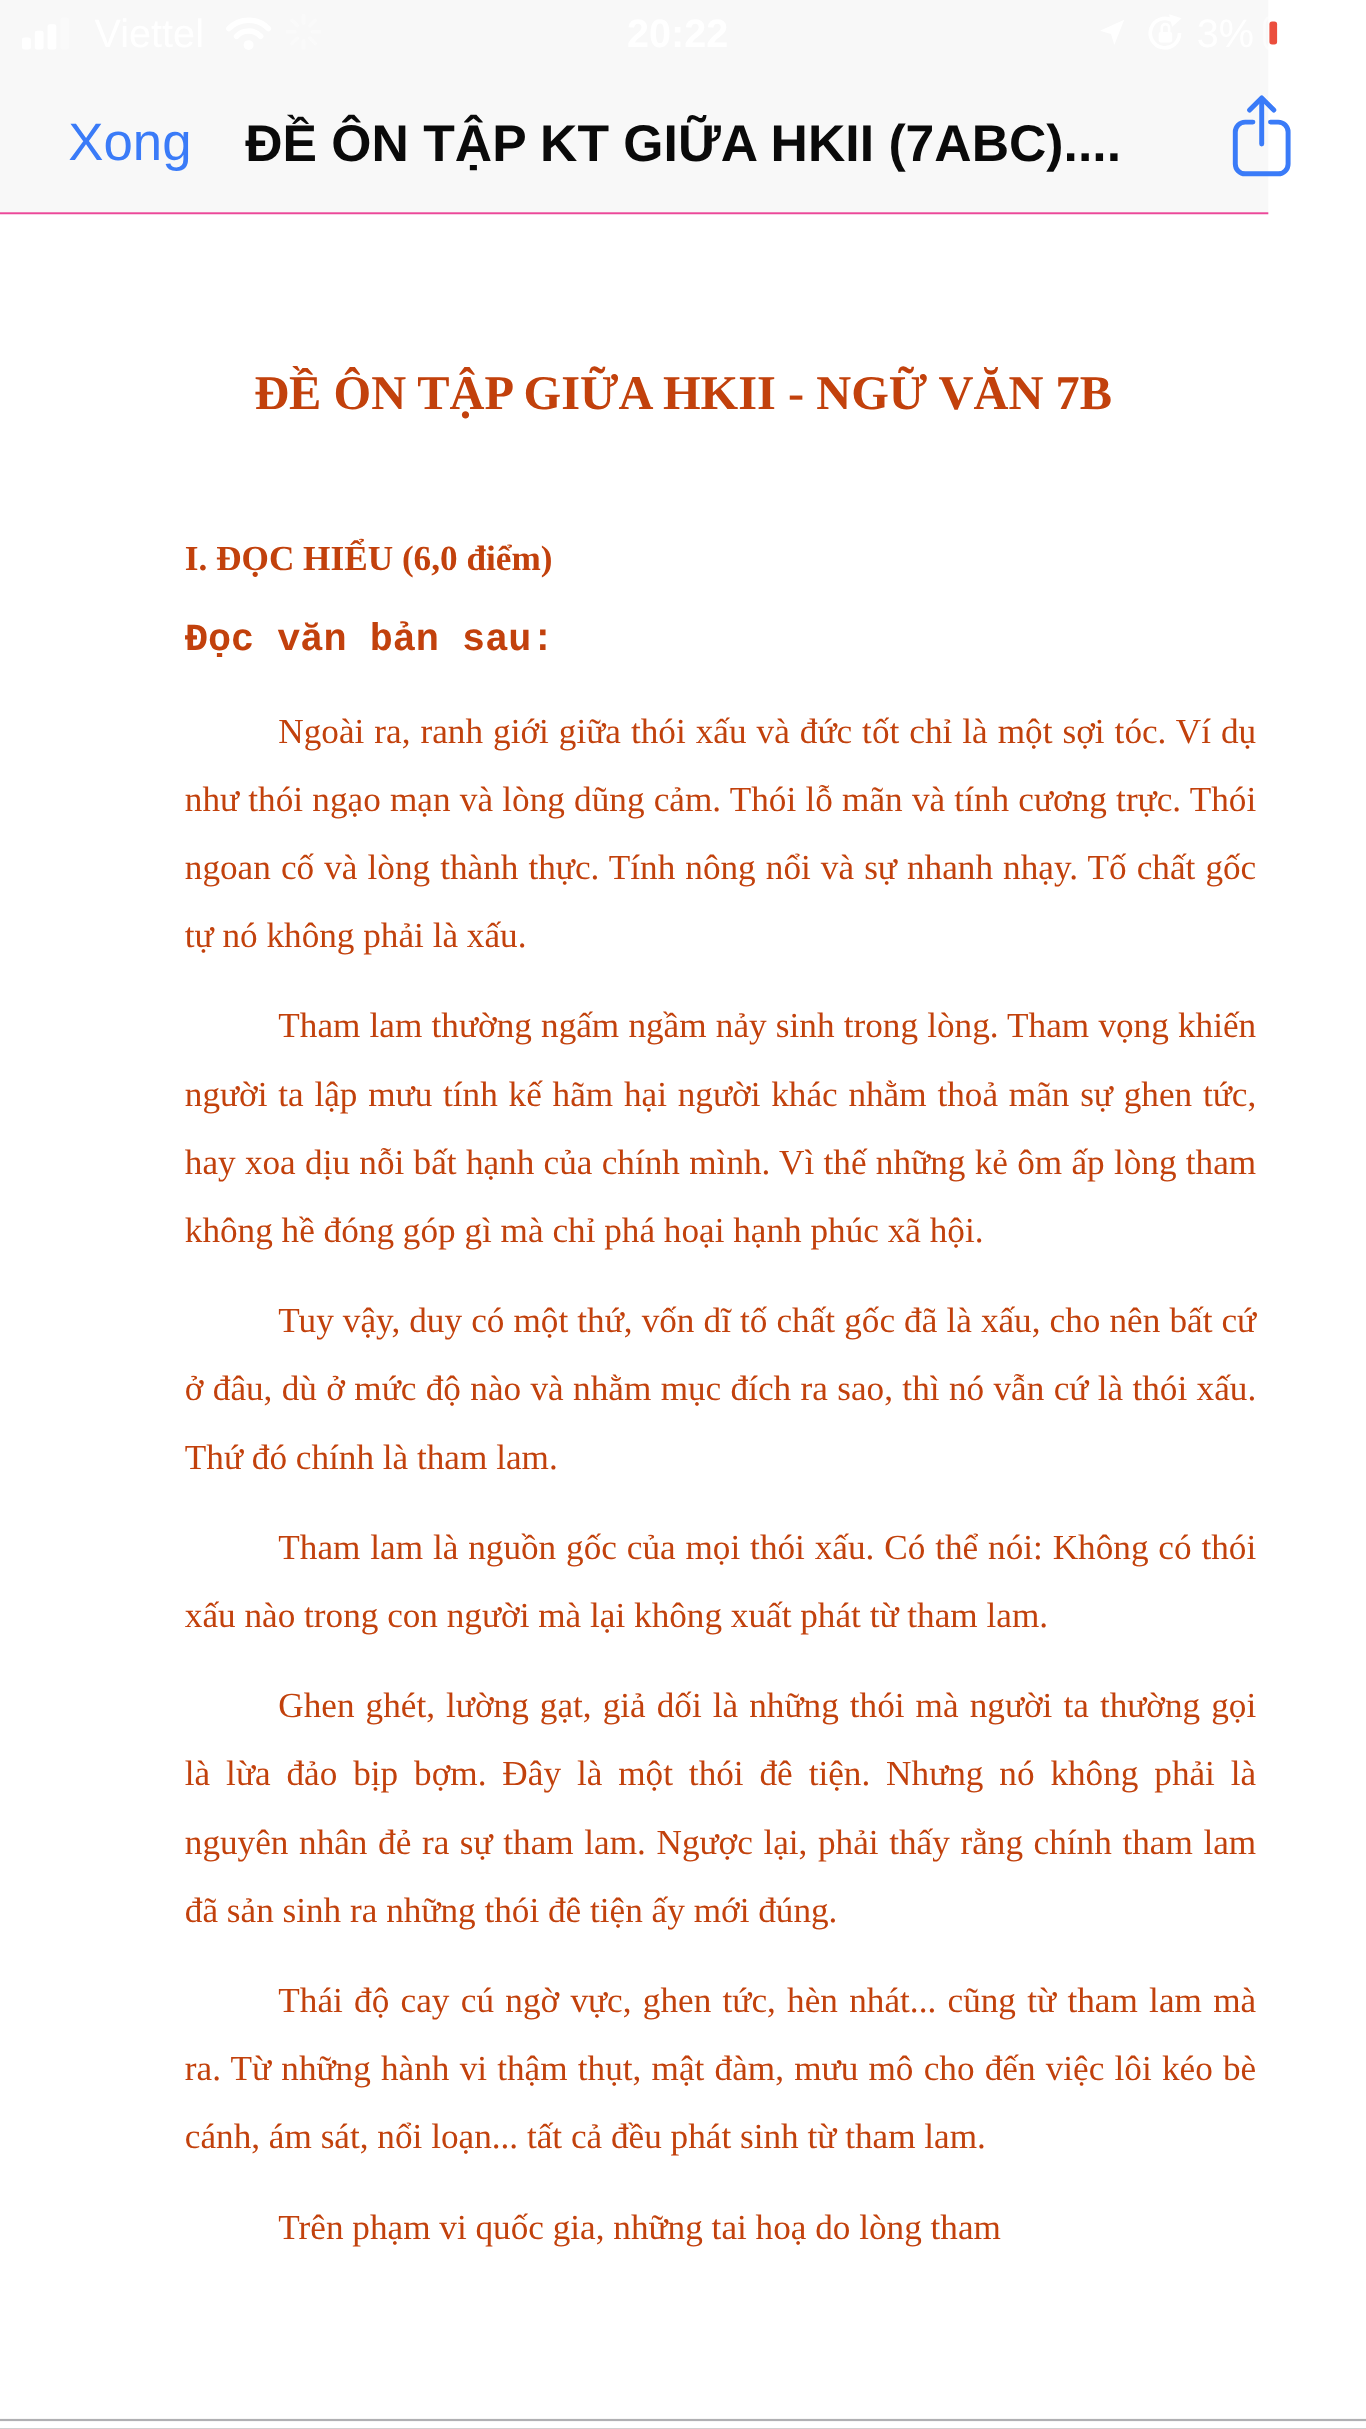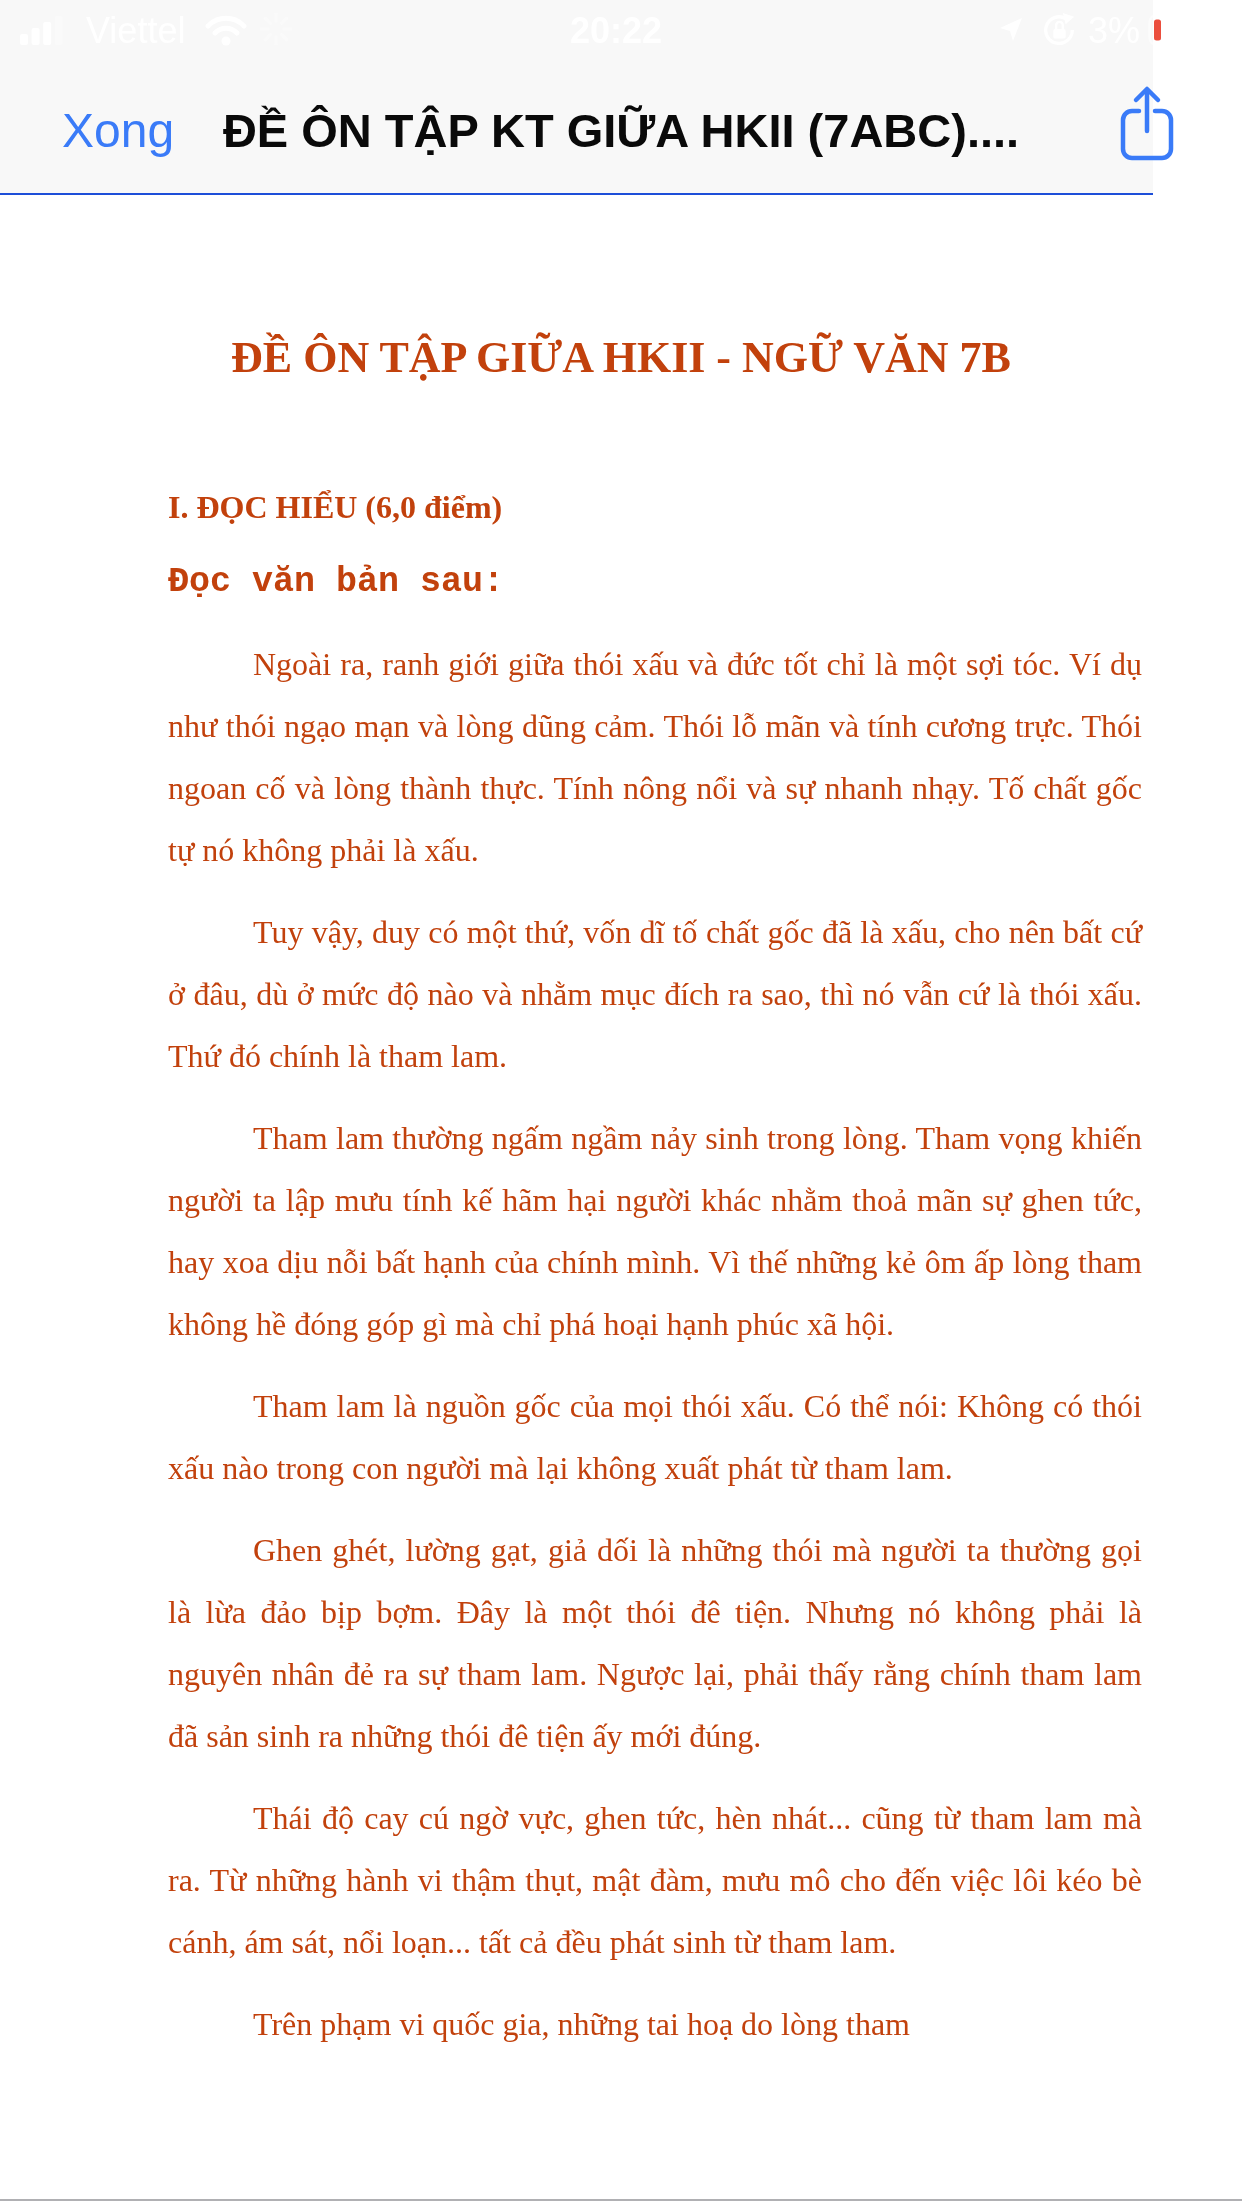--- a/index.html
+++ b/index.html
@@ -3,21 +3,21 @@
 <meta charset="utf-8">
 <style>
   html,body{margin:0;padding:0;background:#222;}
   .phone{
     position:relative; width:1242px; height:2208px; overflow:hidden;
     background:#ffffff; font-family:"Liberation Serif", serif;
   }
   
   .chrome{
     position:absolute; top:0; left:0; width:1153px; height:193px;
-    background:#f8f8f8; border-bottom:2px solid #1d4ed8; box-sizing:content-box;
+    background:#f8f8f8; border-bottom:2px solid #ec4899; box-sizing:content-box;
   }
   .statusbar{ position:absolute; top:0; left:0; width:1242px; height:60px;
     color:#ffffff; font-family:"Liberation Sans", sans-serif; }
   .statusbar .txt{ position:absolute; top:9px; font-size:36px; line-height:44px; color:#fff; }
   .sb-carrier{ left:86px; font-weight:400; }
   .sb-time{ left:570px; font-weight:700; }
   .sb-batt-pct{ left:1088px; }
   .sb-icon{ position:absolute; }
   
   .navbar{ position:absolute; top:60px; left:0; width:1242px; height:133px;
@@ -113,22 +113,22 @@
       </button>
     </div>
   </div>
 
   <div class="content">
     <div class="doc-title">ĐỀ ÔN TẬP GIỮA HKII - NGỮ VĂN 7B</div>
     <div class="sec-heading">I. ĐỌC HIỂU (6,0 điểm)</div>
     <div class="sub-heading">Đọc văn bản sau:</div>
     <div class="paras">
       <p>Ngoài ra, ranh giới giữa thói xấu và đức tốt chỉ là một sợi tóc. Ví dụ như thói ngạo mạn và lòng dũng cảm. Thói lỗ mãn và tính cương trực. Thói ngoan cố và lòng thành thực. Tính nông nổi và sự nhanh nhạy. Tố chất gốc tự nó không phải là xấu.</p>
+      <p>Tham lam thường ngấm ngầm nảy sinh trong lòng. Tham vọng khiến người ta lập mưu tính kế hãm hại người khác nhằm thoả mãn sự ghen tức, hay xoa dịu nỗi bất hạnh của chính mình. Vì thế những kẻ ôm ấp lòng tham không hề đóng góp gì mà chỉ phá hoại hạnh phúc xã hội.</p>
       <p>Tuy vậy, duy có một thứ, vốn dĩ tố chất gốc đã là xấu, cho nên bất cứ ở đâu, dù ở mức độ nào và nhằm mục đích ra sao, thì nó vẫn cứ là thói xấu. Thứ đó chính là tham lam.</p>
-      <p>Tham lam thường ngấm ngầm nảy sinh trong lòng. Tham vọng khiến người ta lập mưu tính kế hãm hại người khác nhằm thoả mãn sự ghen tức, hay xoa dịu nỗi bất hạnh của chính mình. Vì thế những kẻ ôm ấp lòng tham không hề đóng góp gì mà chỉ phá hoại hạnh phúc xã hội.</p>
       <p>Tham lam là nguồn gốc của mọi thói xấu. Có thể nói: Không có thói xấu nào trong con người mà lại không xuất phát từ tham lam.</p>
       <p>Ghen ghét, lường gạt, giả dối là những thói mà người ta thường gọi là lừa đảo bịp bợm. Đây là một thói đê tiện. Nhưng nó không phải là nguyên nhân đẻ ra sự tham lam. Ngược lại, phải thấy rằng chính tham lam đã sản sinh ra những thói đê tiện ấy mới đúng.</p>
       <p>Thái độ cay cú ngờ vực, ghen tức, hèn nhát... cũng từ tham lam mà ra. Từ những hành vi thậm thụt, mật đàm, mưu mô cho đến việc lôi kéo bè cánh, ám sát, nổi loạn... tất cả đều phát sinh từ tham lam.</p>
       <p>Trên phạm vi quốc gia, những tai hoạ do lòng tham</p>
     </div>
   </div>
 
   <div class="bottom-hairline"></div>
 </div>
 

